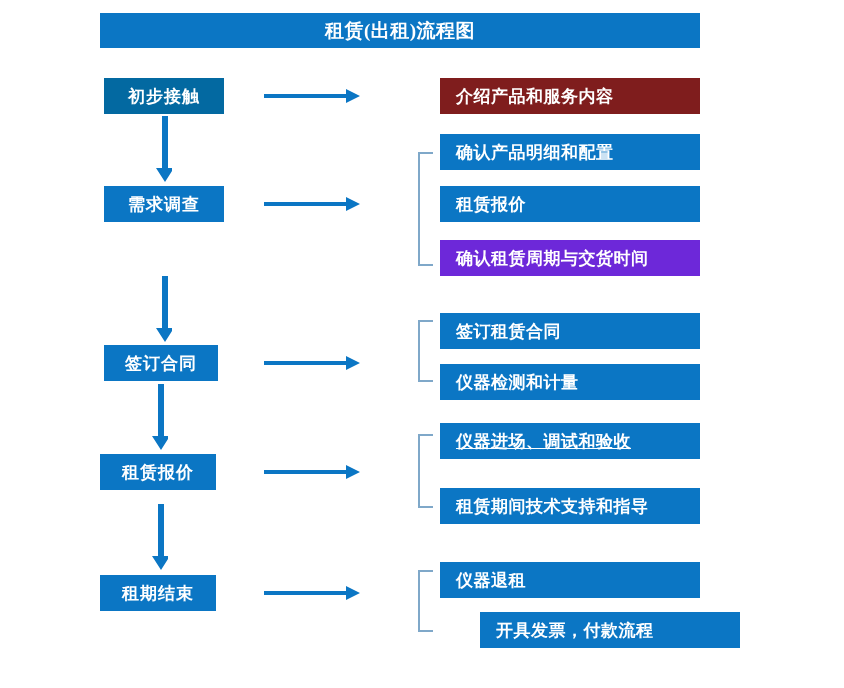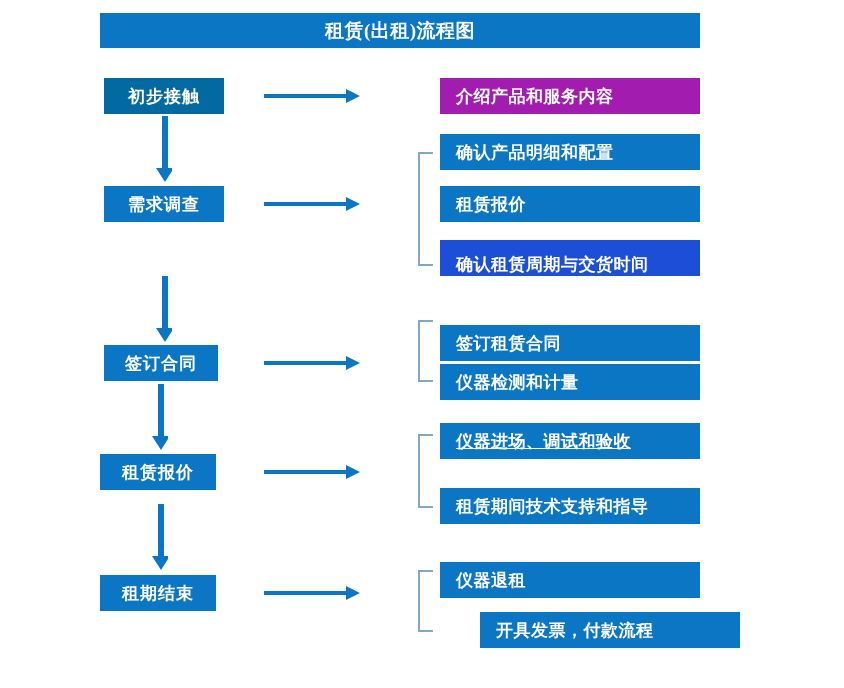--- a/index.html
+++ b/index.html
@@ -96,33 +96,33 @@
         <span>签订合同</span>
       </div>
       <div class="stage-box" style="left: 100px; top: 454px; width: 116px; background: rgb(11, 118, 196);">
         <span>租赁报价</span>
       </div>
       <div class="stage-box" style="left: 100px; top: 575px; width: 116px; background: rgb(11, 118, 196);">
         <span>租期结束</span>
       </div>
     </div>
   <div id="details-layer">
-      <div class="detail-box" style="top: 78px; background: #a21caf;">
+      <div class="detail-box" style="top: 78px; background: #7f1d1d;">
         <span>介绍产品和服务内容</span>
       </div>
       <div class="detail-box" style="top: 134px; background: rgb(11, 118, 196);">
         <span>确认产品明细和配置</span>
       </div>
       <div class="detail-box" style="top: 186px; background: rgb(11, 118, 196);">
         <span>租赁报价</span>
       </div>
-      <div class="detail-box" style="top: 240px; background: #1d4ed8; align-items: flex-end;">
+      <div class="detail-box" style="top: 240px; background: #6d28d9;">
         <span>确认租赁周期与交货时间</span>
       </div>
-      <div class="detail-box" style="top: 313px; background: rgb(11, 118, 196); margin-top: 12px;">
+      <div class="detail-box" style="top: 313px; background: rgb(11, 118, 196);">
         <span>签订租赁合同</span>
       </div>
       <div class="detail-box" style="top: 364px; background: rgb(11, 118, 196); font-family: Liberation Serif, serif;">
         <span>仪器检测和计量</span>
       </div>
       <div class="detail-box" style="top: 423px; background: rgb(11, 118, 196); text-decoration: underline;">
         <span>仪器进场、调试和验收</span>
       </div>
       <div class="detail-box" style="top: 488px; background: rgb(11, 118, 196);">
         <span>租赁期间技术支持和指导</span>

